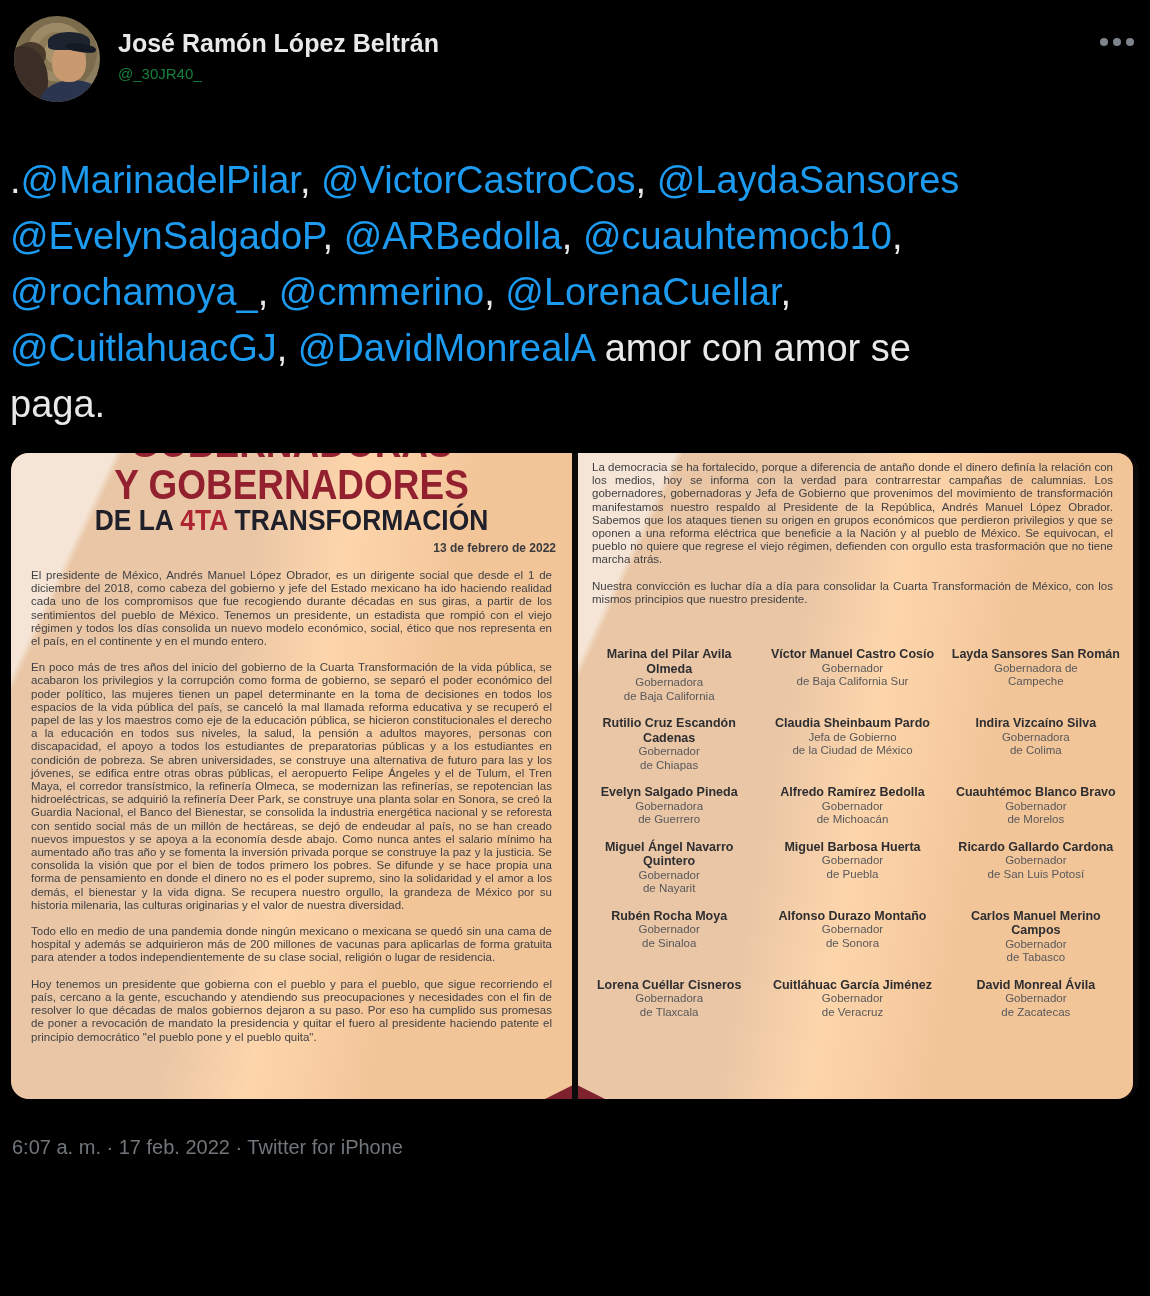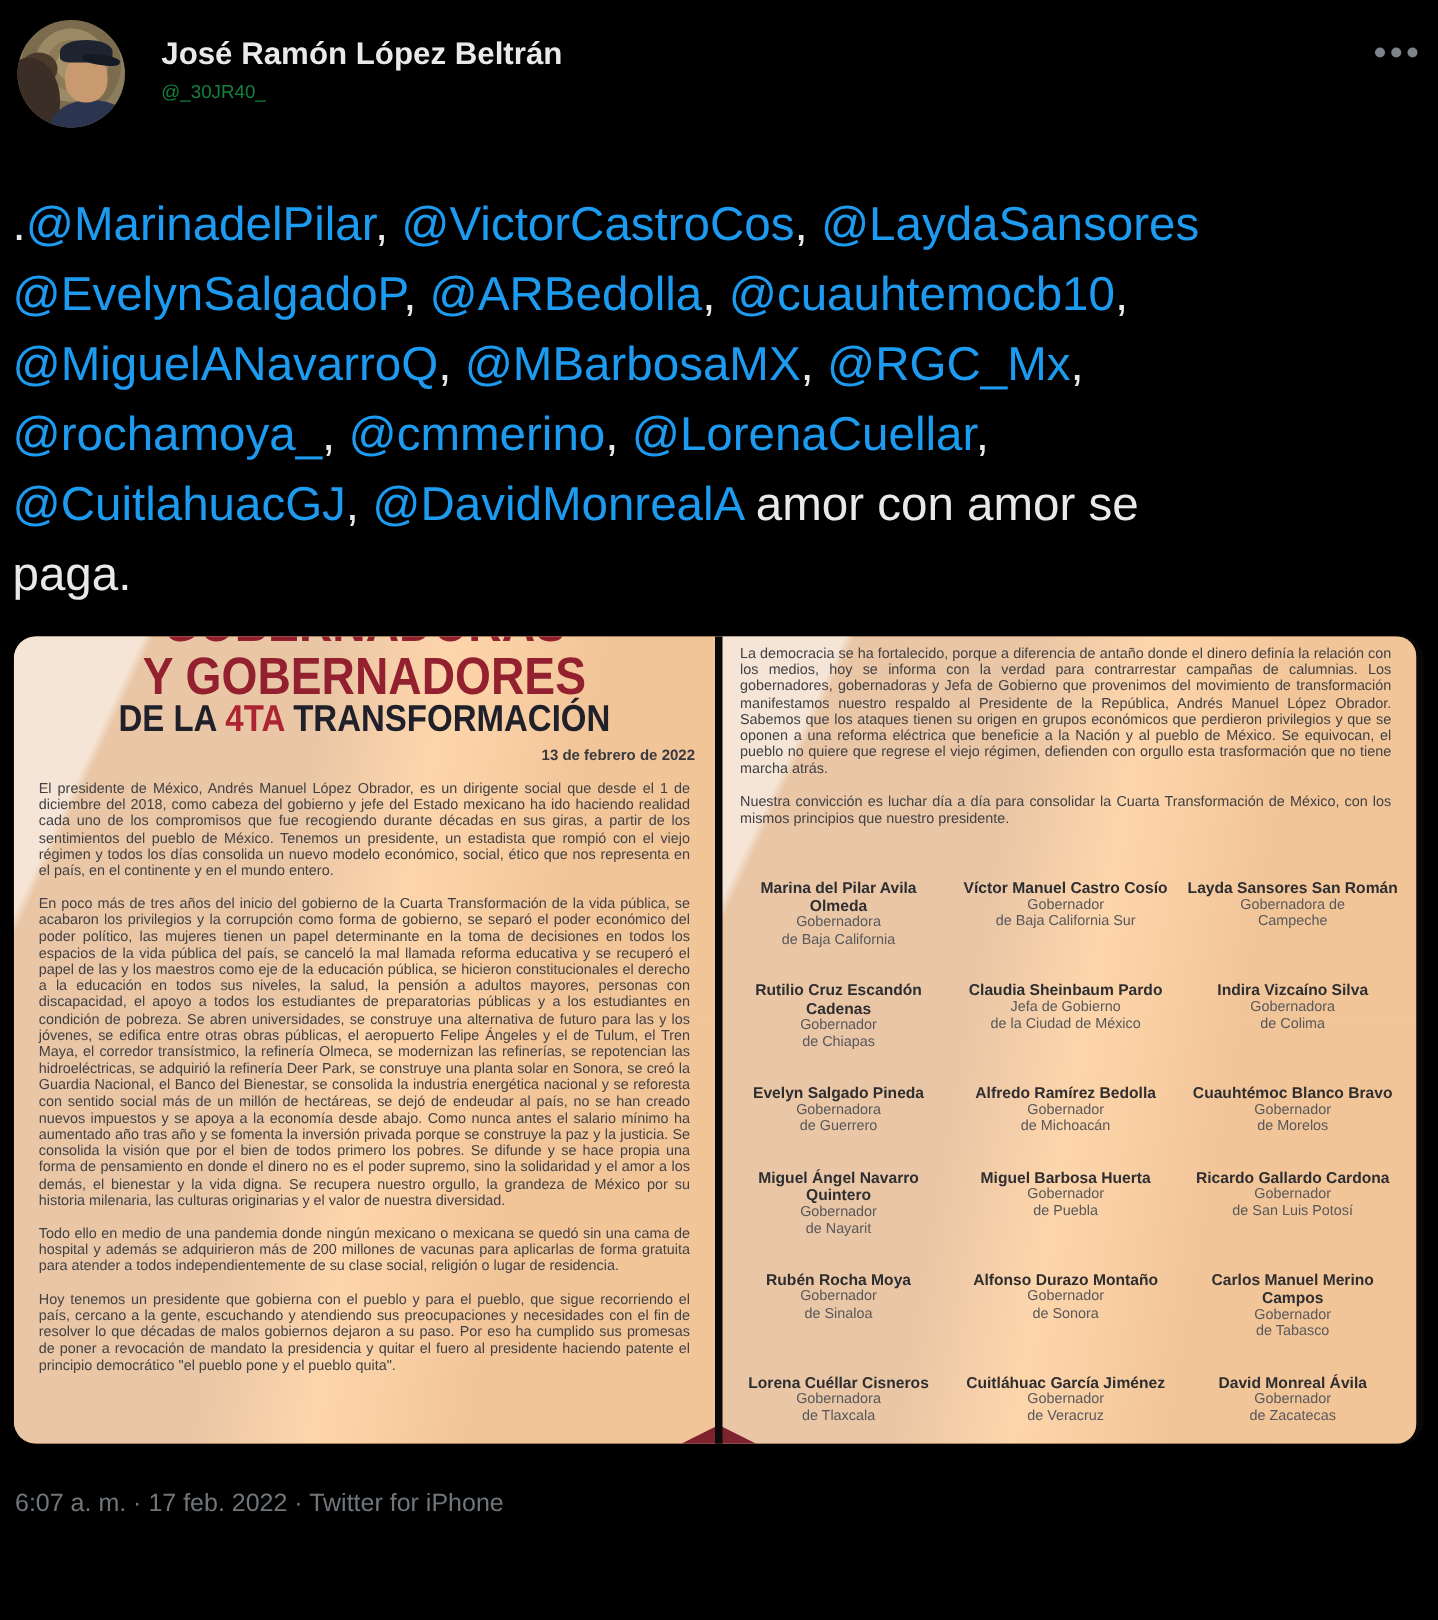--- a/index.html
+++ b/index.html
@@ -13,21 +13,21 @@
     width:86px;height:86px;border-radius:50%;overflow:hidden;position:relative;flex:0 0 auto;
     background:radial-gradient(circle at 50% 42%, #a8926c 0 18%, #8d7a57 19% 30%, #9c8a66 31% 44%, #7c6c4e 45% 60%, #8d7d5f 61% 100%);
   }
   .avatar>div{position:absolute;}
   .av-child{left:-12px;bottom:-6px;width:46px;height:62px;border-radius:45% 55% 40% 40%;background:#3a2e26;}
   .av-child-hair{left:2px;top:26px;width:30px;height:26px;border-radius:50%;background:#4a3a2c;}
   .av-body{left:26px;bottom:-22px;width:66px;height:44px;border-radius:50% 50% 0 0;background:#2c3550;}
   .av-face{left:38px;top:28px;width:34px;height:38px;border-radius:46%;background:#c99a6f;}
   .av-cap{left:34px;top:16px;width:42px;height:18px;border-radius:50% 50% 20% 20%;background:#1d2430;}
   .av-brim{left:52px;top:28px;width:30px;height:8px;border-radius:40%;background:#141a24;transform:rotate(8deg);}
-  .id-block{margin-left:29px;padding-top:12px;line-height:1.25;}
+  .id-block{margin-left:18px;padding-top:12px;line-height:1.25;}
   .display-name{font-size:25px;font-weight:bold;color:#e7e9ea;}
   .handle{font-size:15px;color:#15803d;margin-top:6px;}
   .more-btn{position:absolute;right:16px;top:38px;display:flex;gap:5px;cursor:pointer;}
   .more-btn i{width:8px;height:8px;border-radius:50%;background:#7d848c;display:block;}
   
   .tweet-text{margin:50px 10px 0 10px;font-size:38px;line-height:56px;font-weight:400;}
   .t-line{white-space:pre;}
   .mention{color:#1d9bf0;}
   
   .card{
@@ -61,21 +61,21 @@
   .dt2{line-height:40px;}
   .dt3{font-size:30px;line-height:30px;font-weight:bold;color:#20202b;transform:scaleX(.88);white-space:pre;}
   .dt3 .hl{color:#ad2433;}
   .doc-date{text-align:right;font-size:12px;font-weight:bold;color:#3a3a3e;padding:6px 16px 0 0;position:relative;z-index:1;}
   .doc-body{padding:14px 20px 0 20px;position:relative;z-index:1;}
   .doc-body p{margin:0 0 13px 0;font-size:11.5px;line-height:13.2px;text-align:justify;color:#414144;}
   .page-right .doc-body{padding-top:8px;}
   
   .sig-grid{
     display:grid;grid-template-columns:1fr 1fr 1fr;
-    row-gap:26px;column-gap:8px;padding:28px 12px 0 12px;position:relative;z-index:1;
+    row-gap:26px;column-gap:8px;padding:28px 12px 0 12px;position:relative;z-index:1;gap:13px;
   }
   .sig{text-align:center;}
   .sig-name{font-size:12.5px;font-weight:bold;color:#2e2e31;line-height:14.5px;}
   .sig-role{font-size:11.5px;color:#58585b;line-height:13.5px;}
   
   .footer{margin:37px 0 0 12px;font-size:20px;color:#71767b;}
 </style>
 </head>
 <body>
 
@@ -95,21 +95,20 @@
   <div class="more-btn">
       <i></i>
       <i></i>
       <i></i>
     </div>
 </div>
 
 <div class="tweet-text">
     <div class="t-line"><span>.</span><span class="mention">@MarinadelPilar</span><span>, </span><span class="mention">@VictorCastroCos</span><span>, </span><span class="mention">@LaydaSansores</span></div>
     <div class="t-line"><span class="mention">@EvelynSalgadoP</span><span>, </span><span class="mention">@ARBedolla</span><span>, </span><span class="mention">@cuauhtemocb10</span><span>,</span></div>
-    <div class="t-line"><span class="mention">@MiguelANavarroQ</span><span>, </span><span class="mention">@MBarbosaMX</span><span>, </span><span class="mention">@RGC_Mx</span><span>,</span></div>
     <div class="t-line"><span class="mention">@rochamoya_</span><span>, </span><span class="mention">@cmmerino</span><span>, </span><span class="mention">@LorenaCuellar</span><span>,</span></div>
     <div class="t-line"><span class="mention">@CuitlahuacGJ</span><span>, </span><span class="mention">@DavidMonrealA</span><span> amor con amor se</span></div>
     <div class="t-line"><span>paga.</span></div>
   </div>
 
 <div class="card">
   <div class="pages">
     <div class="page page-left">
       <div class="doc-title">
         <div class="dt1">GOBERNADORAS</div>

